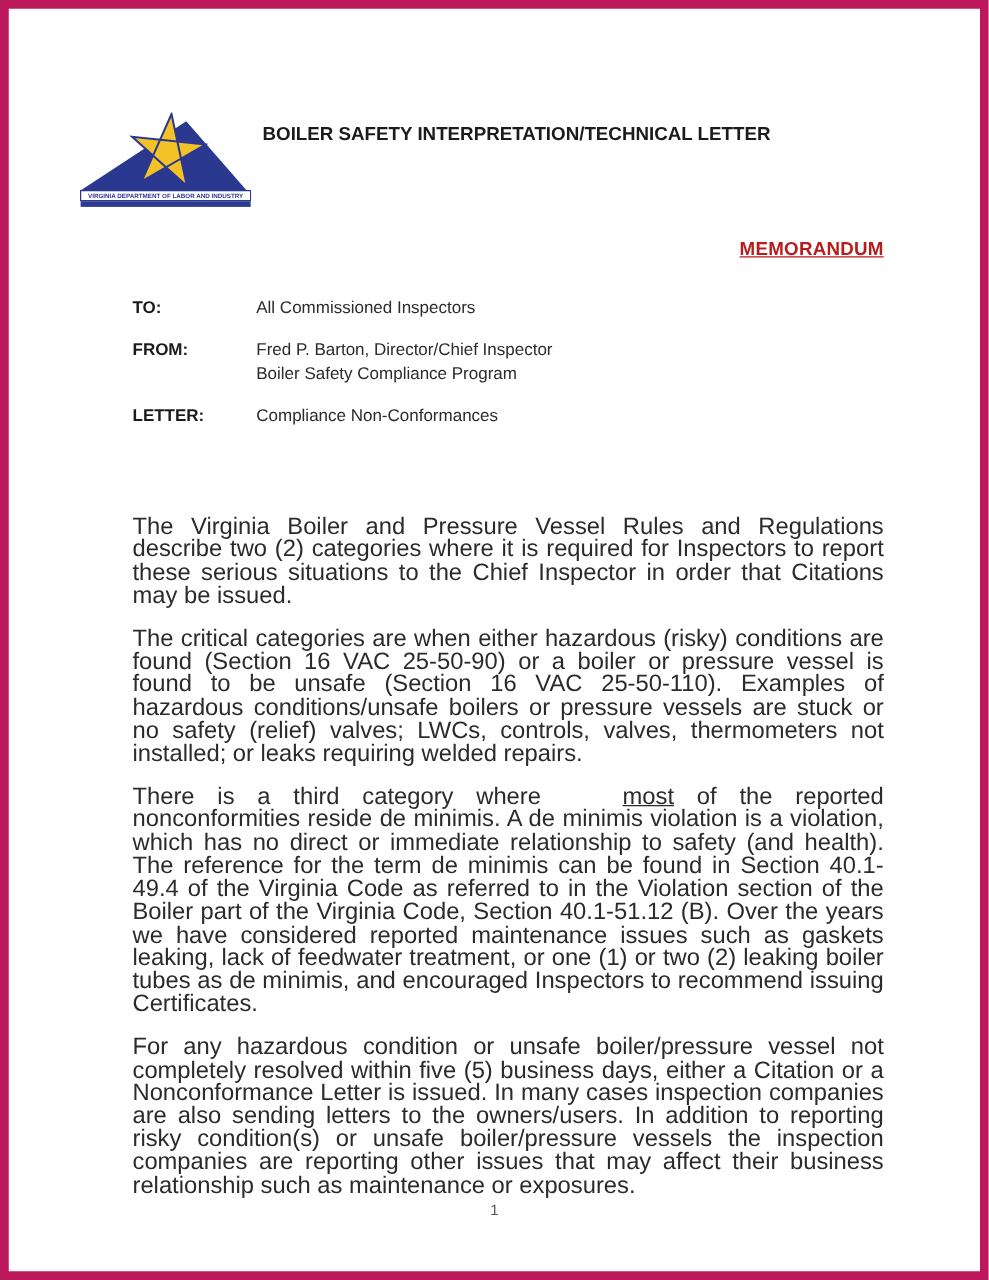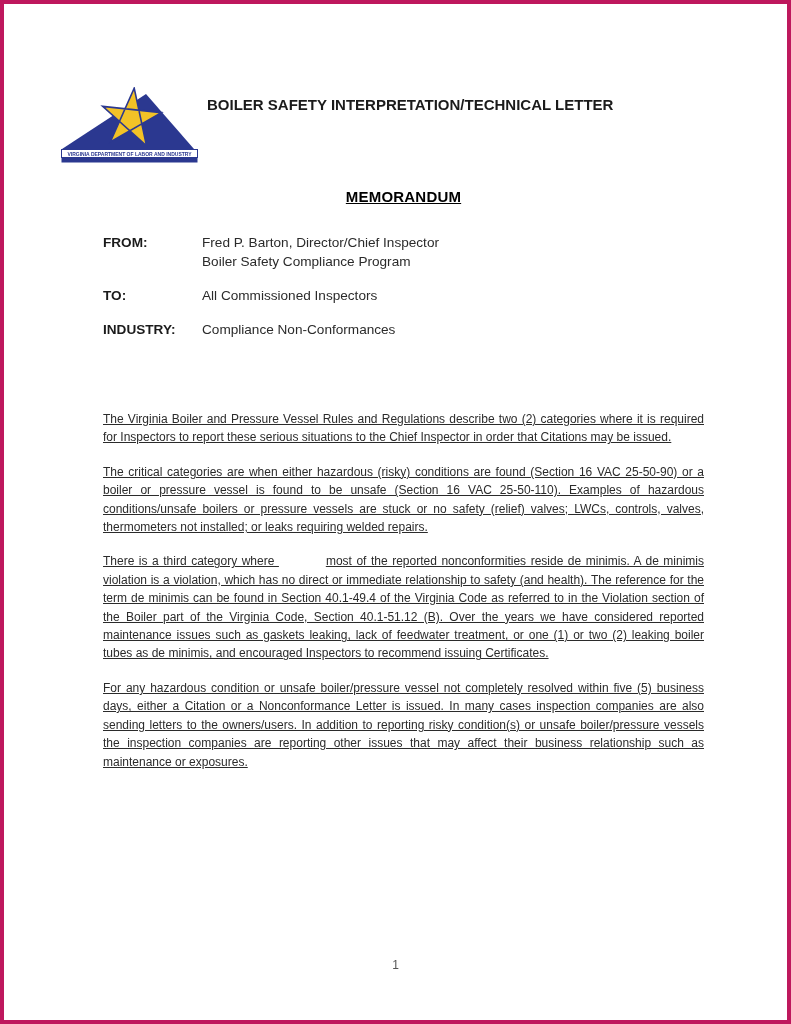--- a/index.html
+++ b/index.html
@@ -1,42 +1,42 @@
 <!DOCTYPE html>
 <html><head>
 <meta charset="utf-8">
 <style>
   html, body { margin:0; padding:0; background:#ffffff; }
   .page {
     position:relative;
     width:791px; height:1024px;
     box-sizing:border-box;
     background:#ffffff;
-    border:4px solid #be185d;
+    border:7px solid #be185d;
     font-family:"Liberation Sans", sans-serif;
     color:#2b2b2b;
     overflow:hidden;
   }
   .logo { position:absolute; left:57px; top:83px; width:137px; height:76px; }
   .doc-title {
     position:absolute; left:203px; top:91px;
     font-weight:bold; font-size:15px; line-height:20px; color:#1b1b1b;
   }
   .memo-heading {
     position:absolute; left:99px; top:184px; width:601px;
-    text-align:center; font-weight:bold; font-size:15px;
-    text-decoration:underline; letter-spacing:0.2px; color:#000000;
+    text-align:right; font-weight:bold; font-size:15px;
+    text-decoration:underline; letter-spacing:0.2px; color:#b91c1c;
   }
   .fields { position:absolute; left:99px; top:229px; width:601px; font-size:13.6px; }
   .field-row { display:flex; margin-bottom:15px; line-height:19px; }
   .field-label { flex:0 0 99px; font-weight:bold; color:#1b1b1b; }
   .field-value { white-space:pre-line; }
   .body-text {
     position:absolute; left:99px; top:406px; width:601px;
-    font-size:12px; line-height:18.4px; text-align:justify;text-decoration:underline;
+    font-size:19px; line-height:18.4px; text-align:justify;
   }
   .body-text p { margin:0 0 16px 0; }
   .u { text-decoration:underline;margin-left:47px; }
   .page-number {
     position:absolute; left:0; top:954px; width:100%;
     text-align:center; font-size:12px; color:#555;
   }
 </style>
 </head>
 <body>
@@ -54,30 +54,30 @@
   </div>
 
   <div class="doc-title">
     <div>BOILER SAFETY INTERPRETATION/TECHNICAL LETTER</div>
   </div>
 
   <div class="memo-heading">MEMORANDUM</div>
 
   <div class="fields">
     <div class="field-row">
+      <div class="field-label">TO:</div>
+      <div class="field-value">All Commissioned Inspectors</div>
+    </div>
+    <div class="field-row">
       <div class="field-label">FROM:</div>
       <div class="field-value">Fred P. Barton, Director/Chief Inspector
 Boiler Safety Compliance Program</div>
     </div>
     <div class="field-row">
-      <div class="field-label">TO:</div>
-      <div class="field-value">All Commissioned Inspectors</div>
-    </div>
-    <div class="field-row">
-      <div class="field-label">INDUSTRY:</div>
+      <div class="field-label">LETTER:</div>
       <div class="field-value">Compliance Non-Conformances</div>
     </div>
   </div>
 
   <div class="body-text">
     <p>The Virginia Boiler and Pressure Vessel Rules and Regulations describe two (2) categories where it is required for Inspectors to report these serious situations to the Chief Inspector in order that Citations may be issued.</p>
     <p>The critical categories are when either hazardous (risky) conditions are found (Section 16 VAC 25-50-90) or a boiler or pressure vessel is found to be unsafe (Section 16 VAC 25-50-110).  Examples of hazardous conditions/unsafe boilers or pressure vessels are stuck or no safety (relief) valves; LWCs, controls, valves, thermometers not installed; or leaks requiring welded repairs.</p>
     <p><span>There is a third category where </span><span class="u">most</span><span> of the reported nonconformities reside de minimis. A de minimis violation is a violation, which has no direct or immediate relationship to safety (and health).  The reference for the term de minimis can be found in Section 40.1-49.4 of the Virginia Code as referred to in the Violation section of the Boiler part of the Virginia Code, Section 40.1-51.12 (B). Over the years we have considered reported maintenance issues such as gaskets leaking, lack of feedwater treatment, or one (1) or two (2) leaking boiler tubes as de minimis, and encouraged Inspectors to recommend issuing Certificates.</span></p>
     <p>For any hazardous condition or unsafe boiler/pressure vessel not completely resolved within five (5) business days, either a Citation or a Nonconformance Letter is issued. In many cases inspection companies are also sending letters to the owners/users.  In addition to reporting risky condition(s) or unsafe boiler/pressure vessels the inspection companies are reporting other issues that may affect their business relationship such as maintenance or exposures.</p>
   </div>

